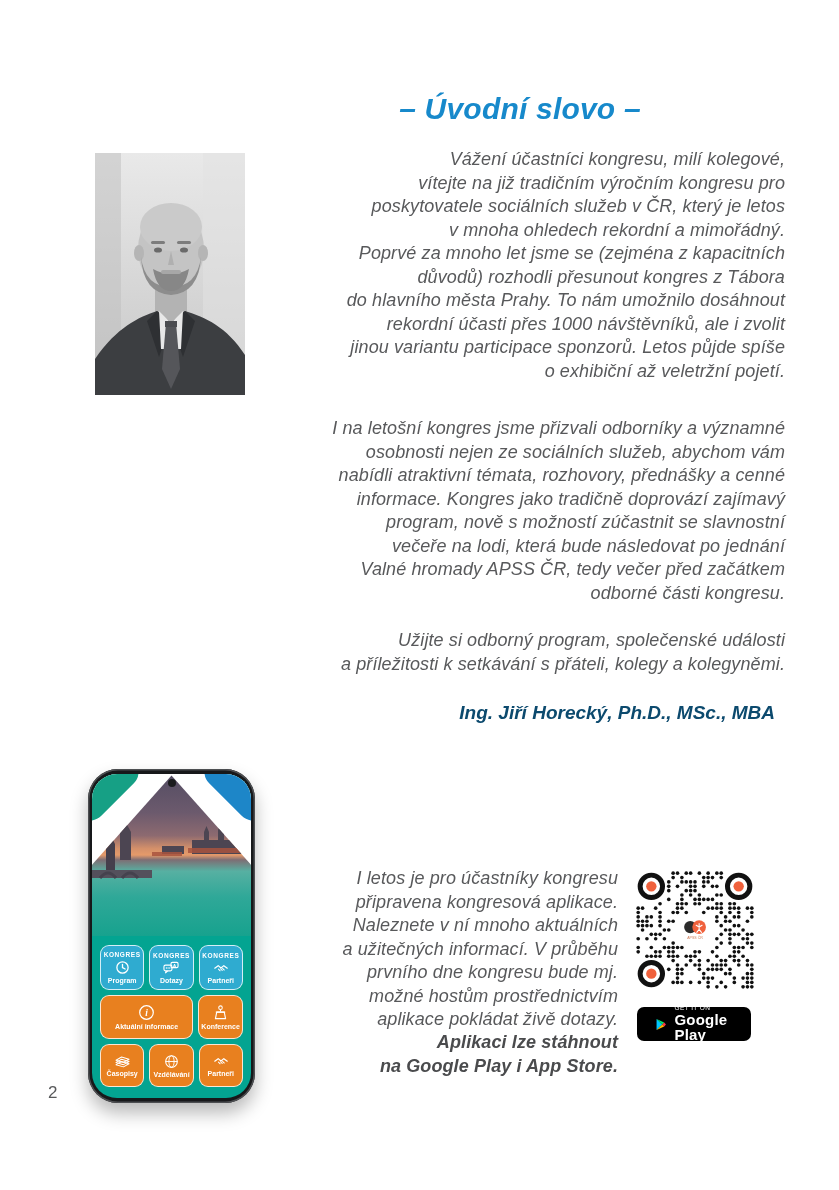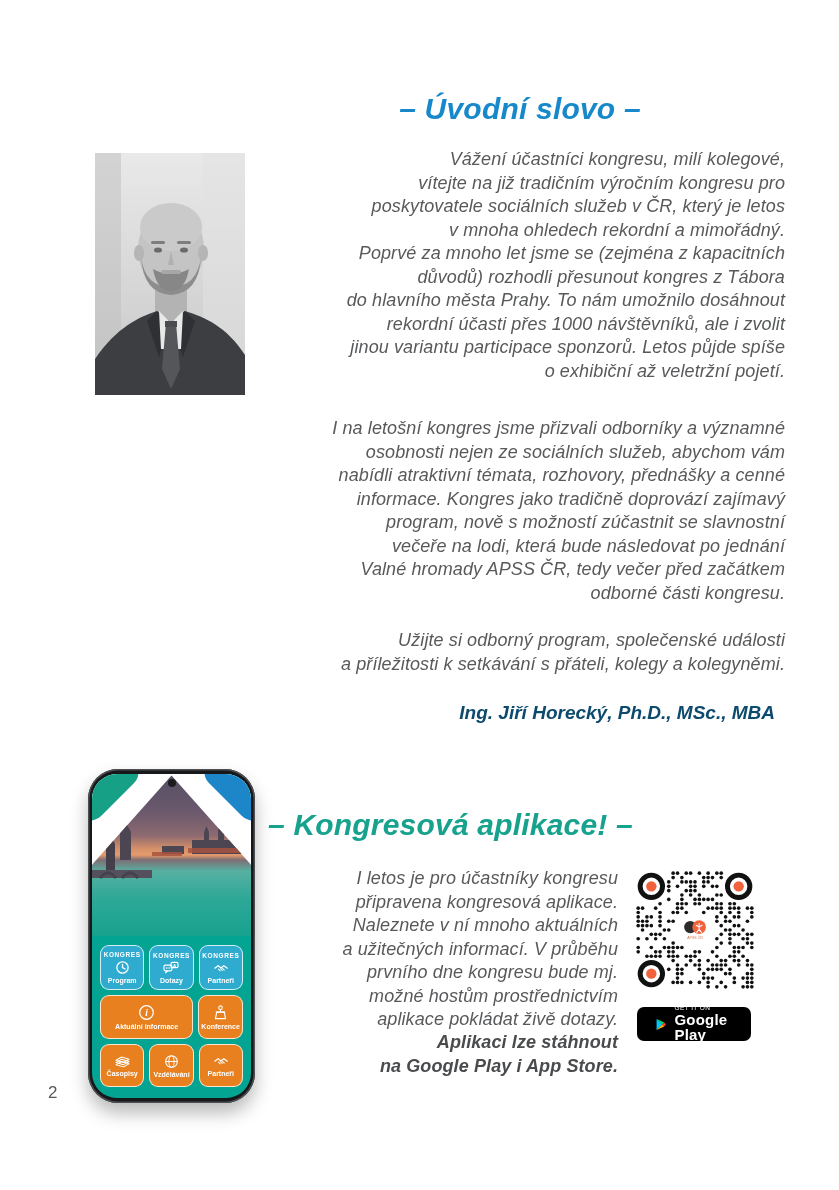--- a/index.html
+++ b/index.html
@@ -138,21 +138,20 @@
 večeře na lodi, která bude následovat po jednání
 Valné hromady APSS ČR, tedy večer před začátkem
 odborné části kongresu.</div>
   <div id="intro-p3" class="body-text">Užijte si odborný program, společenské události
 a příležitosti k setkávání s přáteli, kolegy a kolegyněmi.</div>
 
   <div class="signature">
     <div class="sig-name">Ing. Jiří Horecký, Ph.D., MSc., MBA</div>
   </div>
 
-  <h2 id="title-app" class="section-title">– Kongresová aplikace! –</h2>
 
   <div id="app-par" class="body-text">I letos je pro účastníky kongresu
 připravena kongresová aplikace.
 Naleznete v ní mnoho aktuálních
 a užitečných informací. V průběhu
 prvního dne kongresu bude mj.
 možné hostům prostřednictvím
 aplikace pokládat živě dotazy.</div>
   <div id="app-par-bold" class="body-text">Aplikaci lze stáhnout
 na Google Play i App Store.</div>

